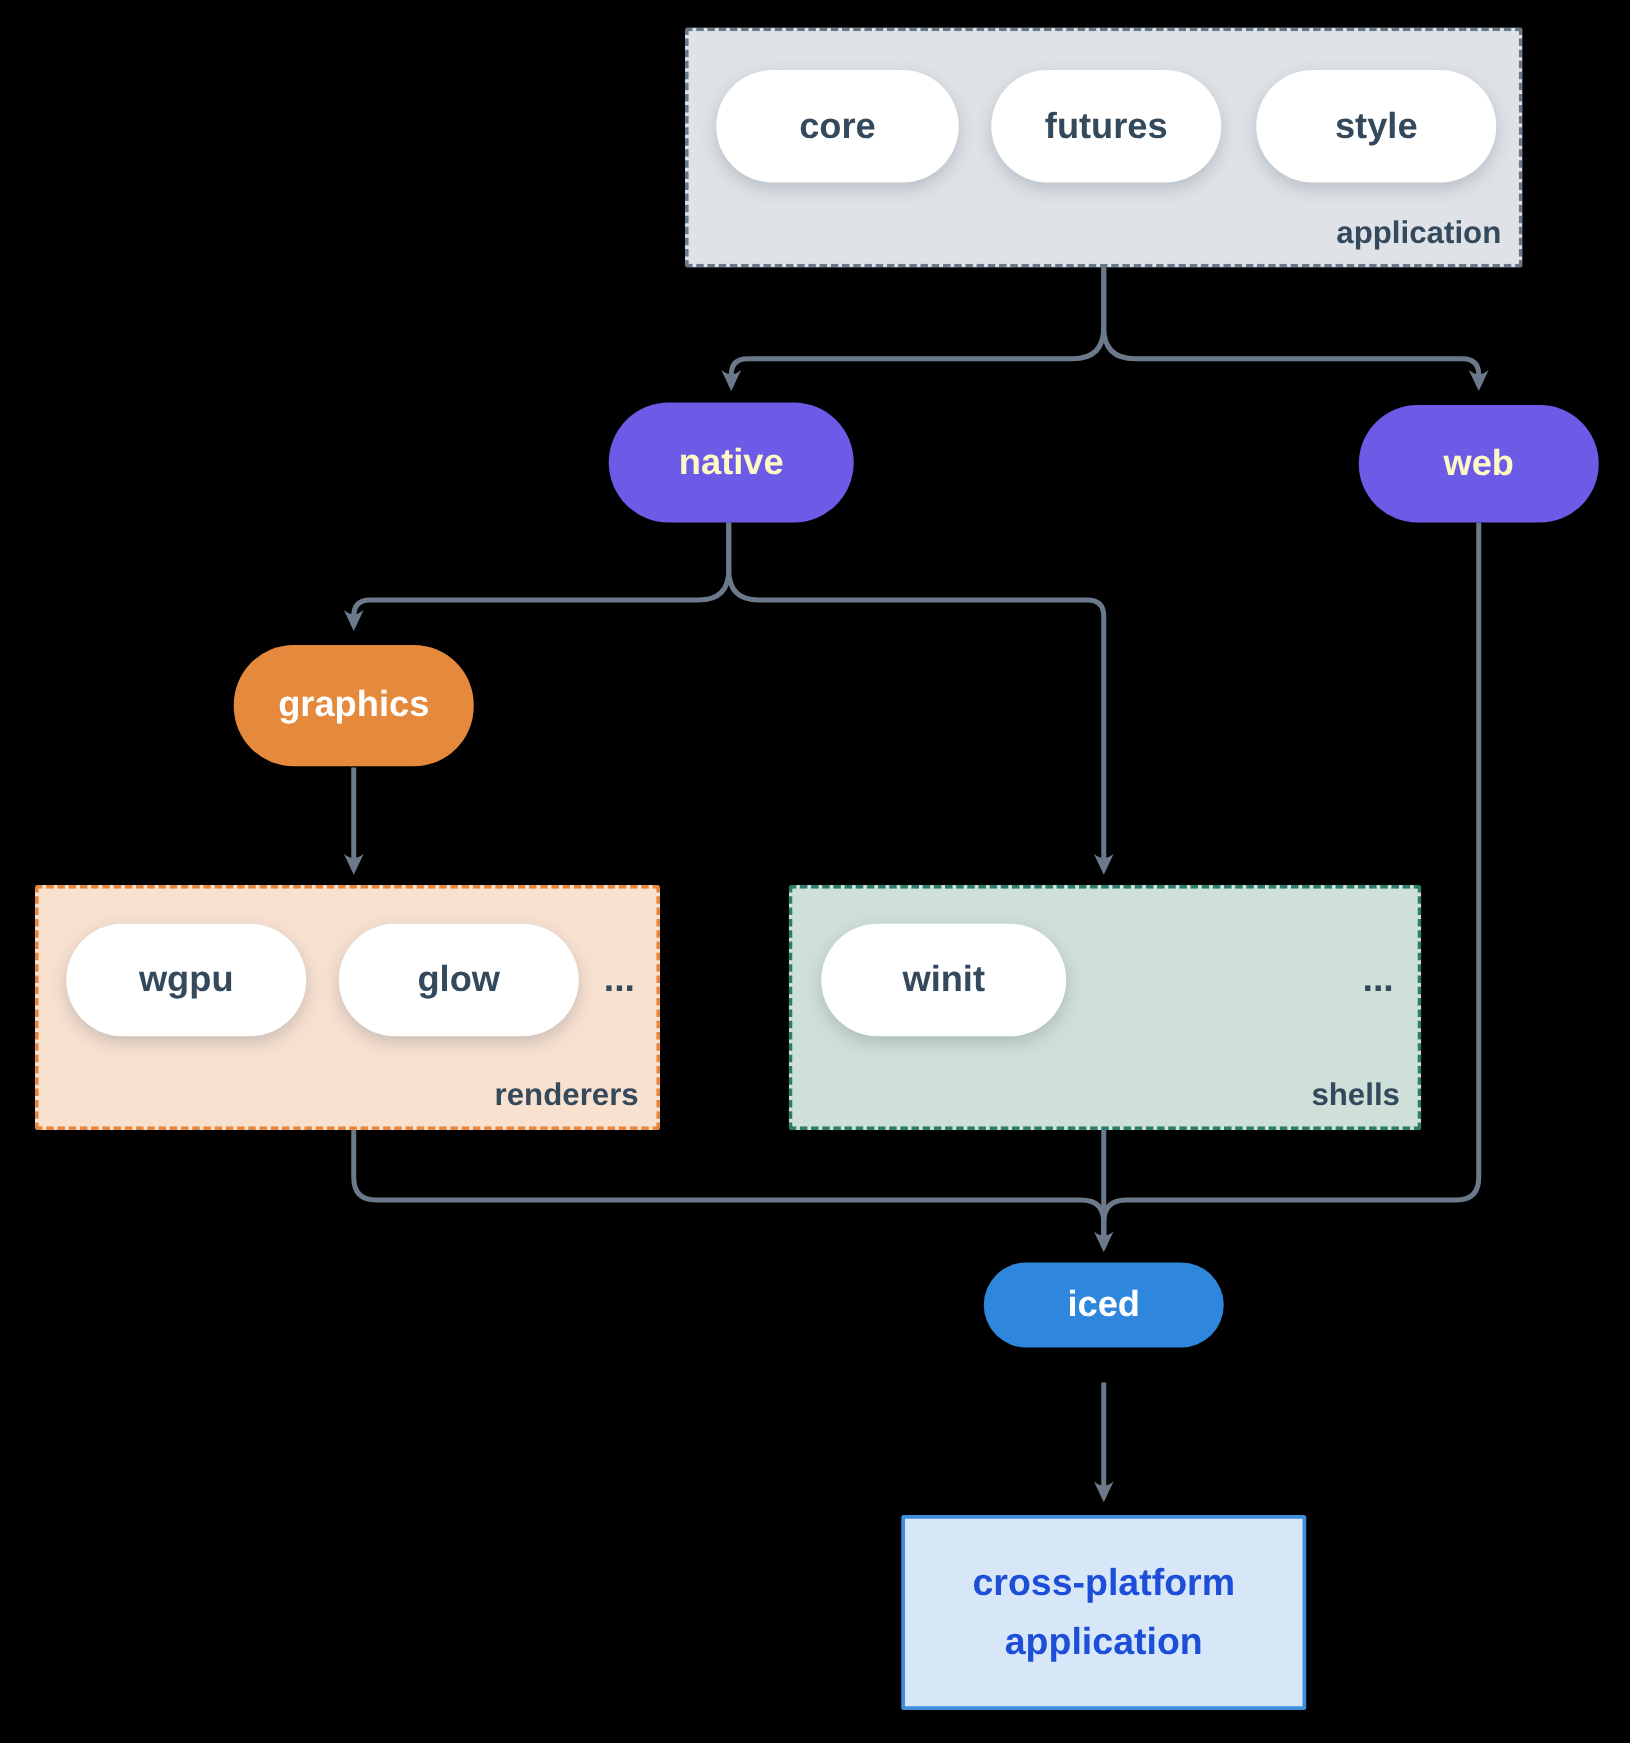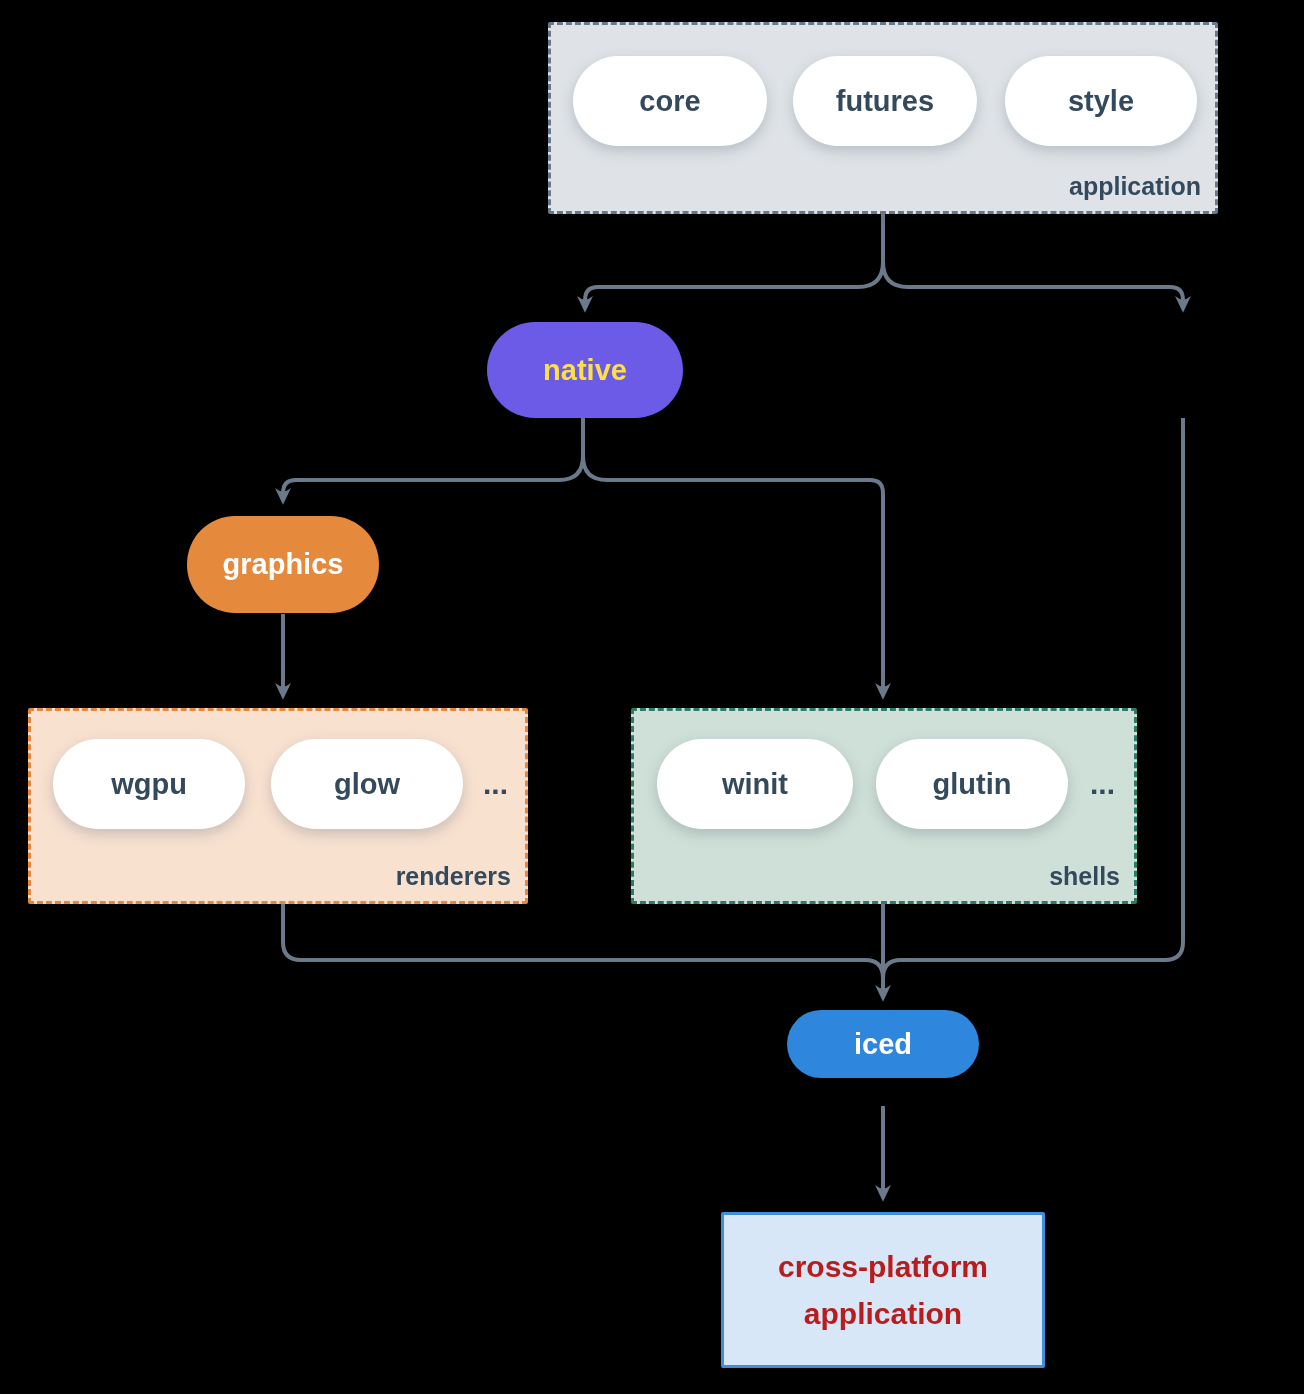--- a/index.html
+++ b/index.html
@@ -74,41 +74,41 @@
   .f-pill3 { left: 454px; top: 31px; width: 192px; }
   
   .r-pill1 { left: 22px;  top: 28px; width: 192px; }
   .r-pill2 { left: 240px; top: 28px; width: 192px; }
   .r-more  { left: 452px; }
   
   .s-pill1 { left: 23px;  top: 28px; width: 196px; }
   .s-pill2 { left: 242px; top: 28px; width: 192px; }
   .s-more  { left: 456px; }
   
-  .pill.purple { background: #6B5BE7; color: #fde047; text-align: center; }
+  .pill.purple { background: #6B5BE7; color: #fef9c3; text-align: center; }
   .pill.orange { background: #E5893D; color: #FFFFFF; }
   .pill.blue   { background: #2E87DC; color: #FFFFFF; }
   .node-native   { left: 487px;  top: 322px;  width: 196px; height: 96px; }
   .node-web      { left: 1087px; top: 324px;  width: 192px; height: 94px; }
   .node-graphics { left: 187px;  top: 516px;  width: 192px; height: 97px; }
   .node-iced     { left: 787px;  top: 1010px; width: 192px; height: 68px; }
   .app-box {
     position: absolute;
     left: 721px; top: 1212px; width: 324px; height: 156px;
     box-sizing: border-box;
     background: #D7E7F7;
     border: 3px solid #3E8EDE;
     border-radius: 2px;
     display: flex;
     align-items: center;
     justify-content: center;
     text-align: center;
     font-size: 30px;
     line-height: 47px;
-    color: #b91c1c;
+    color: #1d4ed8;
     padding: 0 30px;
   }
 </style>
 </head>
 <body>
 
 <div class="canvas">
 
   <svg class="connectors" viewBox="0 0 1304 1394" xmlns="http://www.w3.org/2000/svg">
     <defs>
@@ -131,33 +131,33 @@
 
   <div class="group foundations">
     <div class="pill white f-pill1">core</div>
     <div class="pill white f-pill2">futures</div>
     <div class="pill white f-pill3">style</div>
     <div class="group-label">application</div>
   </div>
 
   <div class="pill purple node-native">native</div>
 
+  <div class="pill purple node-web">web</div>
 
   <div class="pill orange node-graphics">graphics</div>
 
   <div class="group renderers">
     <div class="pill white r-pill1">wgpu</div>
     <div class="pill white r-pill2">glow</div>
     <div class="ellipsis r-more">...</div>
     <div class="group-label">renderers</div>
   </div>
 
   <div class="group shells">
     <div class="pill white s-pill1">winit</div>
-    <div class="pill white s-pill2">glutin</div>
     <div class="ellipsis s-more">...</div>
     <div class="group-label">shells</div>
   </div>
 
   <div class="pill blue node-iced">iced</div>
 
   <div class="app-box">cross-platform application</div>
 
 </div>
 

